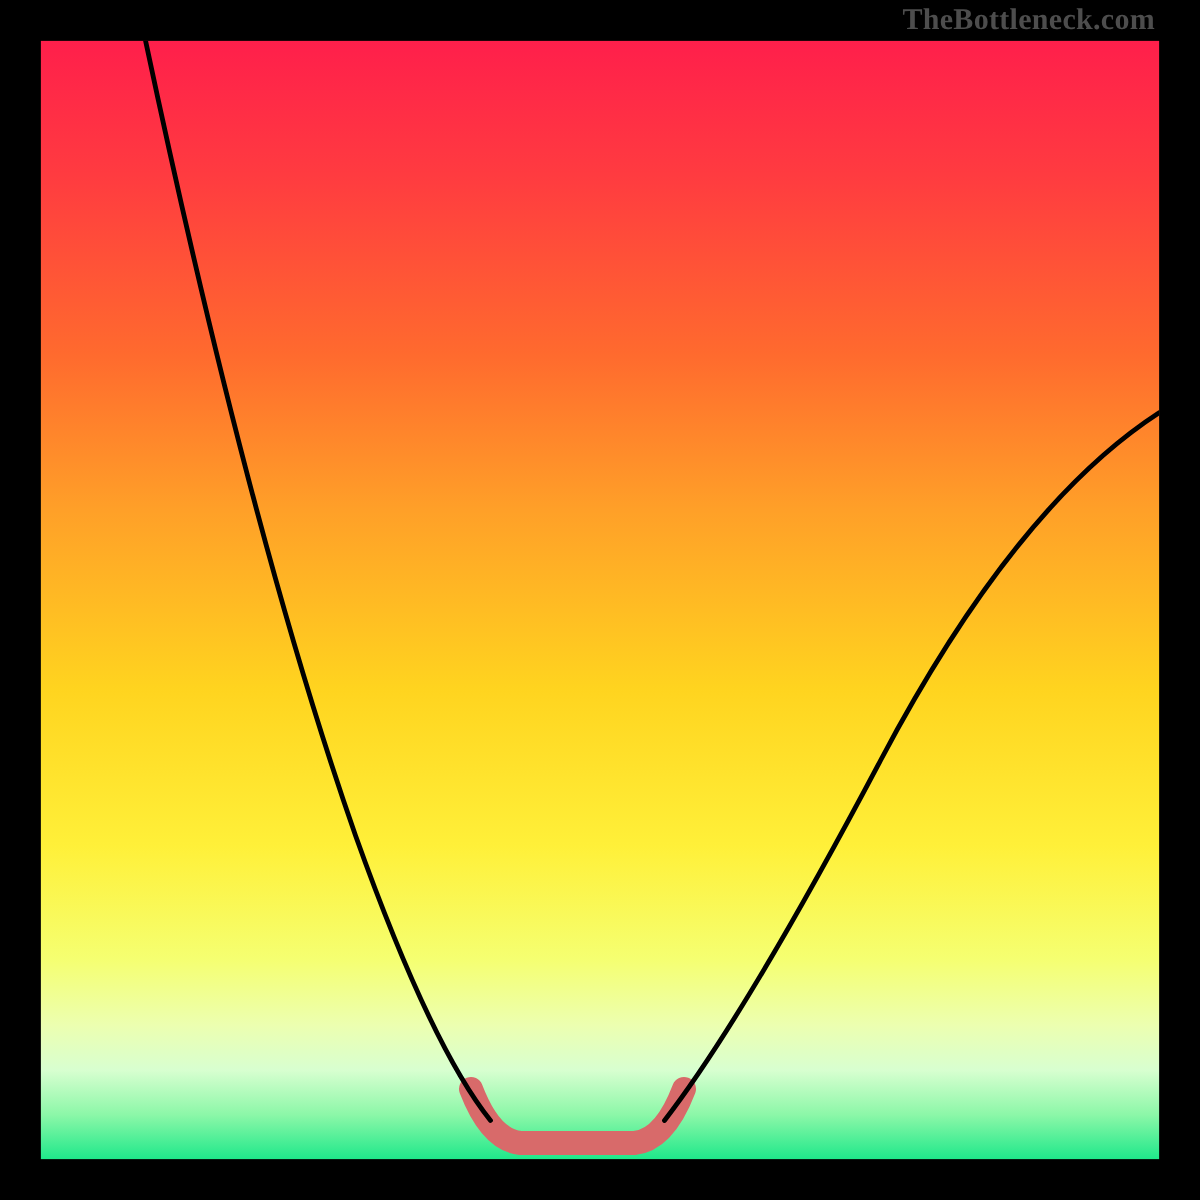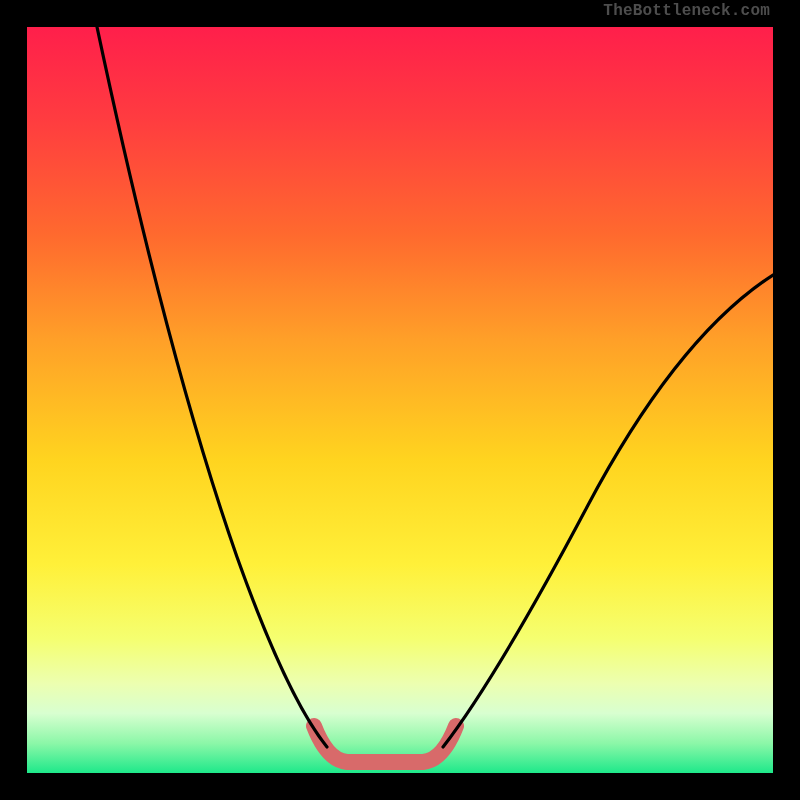--- a/index.html
+++ b/index.html
@@ -29,22 +29,22 @@
     left: 0;
     top: 0;
     width: 100%;
     height: 100%;
   }
   .watermark {
     position: absolute;
     top: 2px;
     right: 30px;
     color: #4d4d4d;
-    font-family: Liberation Mono, monospace;
-    font-size: 16px;
+    font-family: Liberation Serif, serif;
+    font-size: 20px;
     font-weight: 600;
     letter-spacing: 0.2px;
   }
   svg.curves {
     position: absolute;
     left: 0;
     top: 0;
     width: 100%;
     height: 100%;
   }

